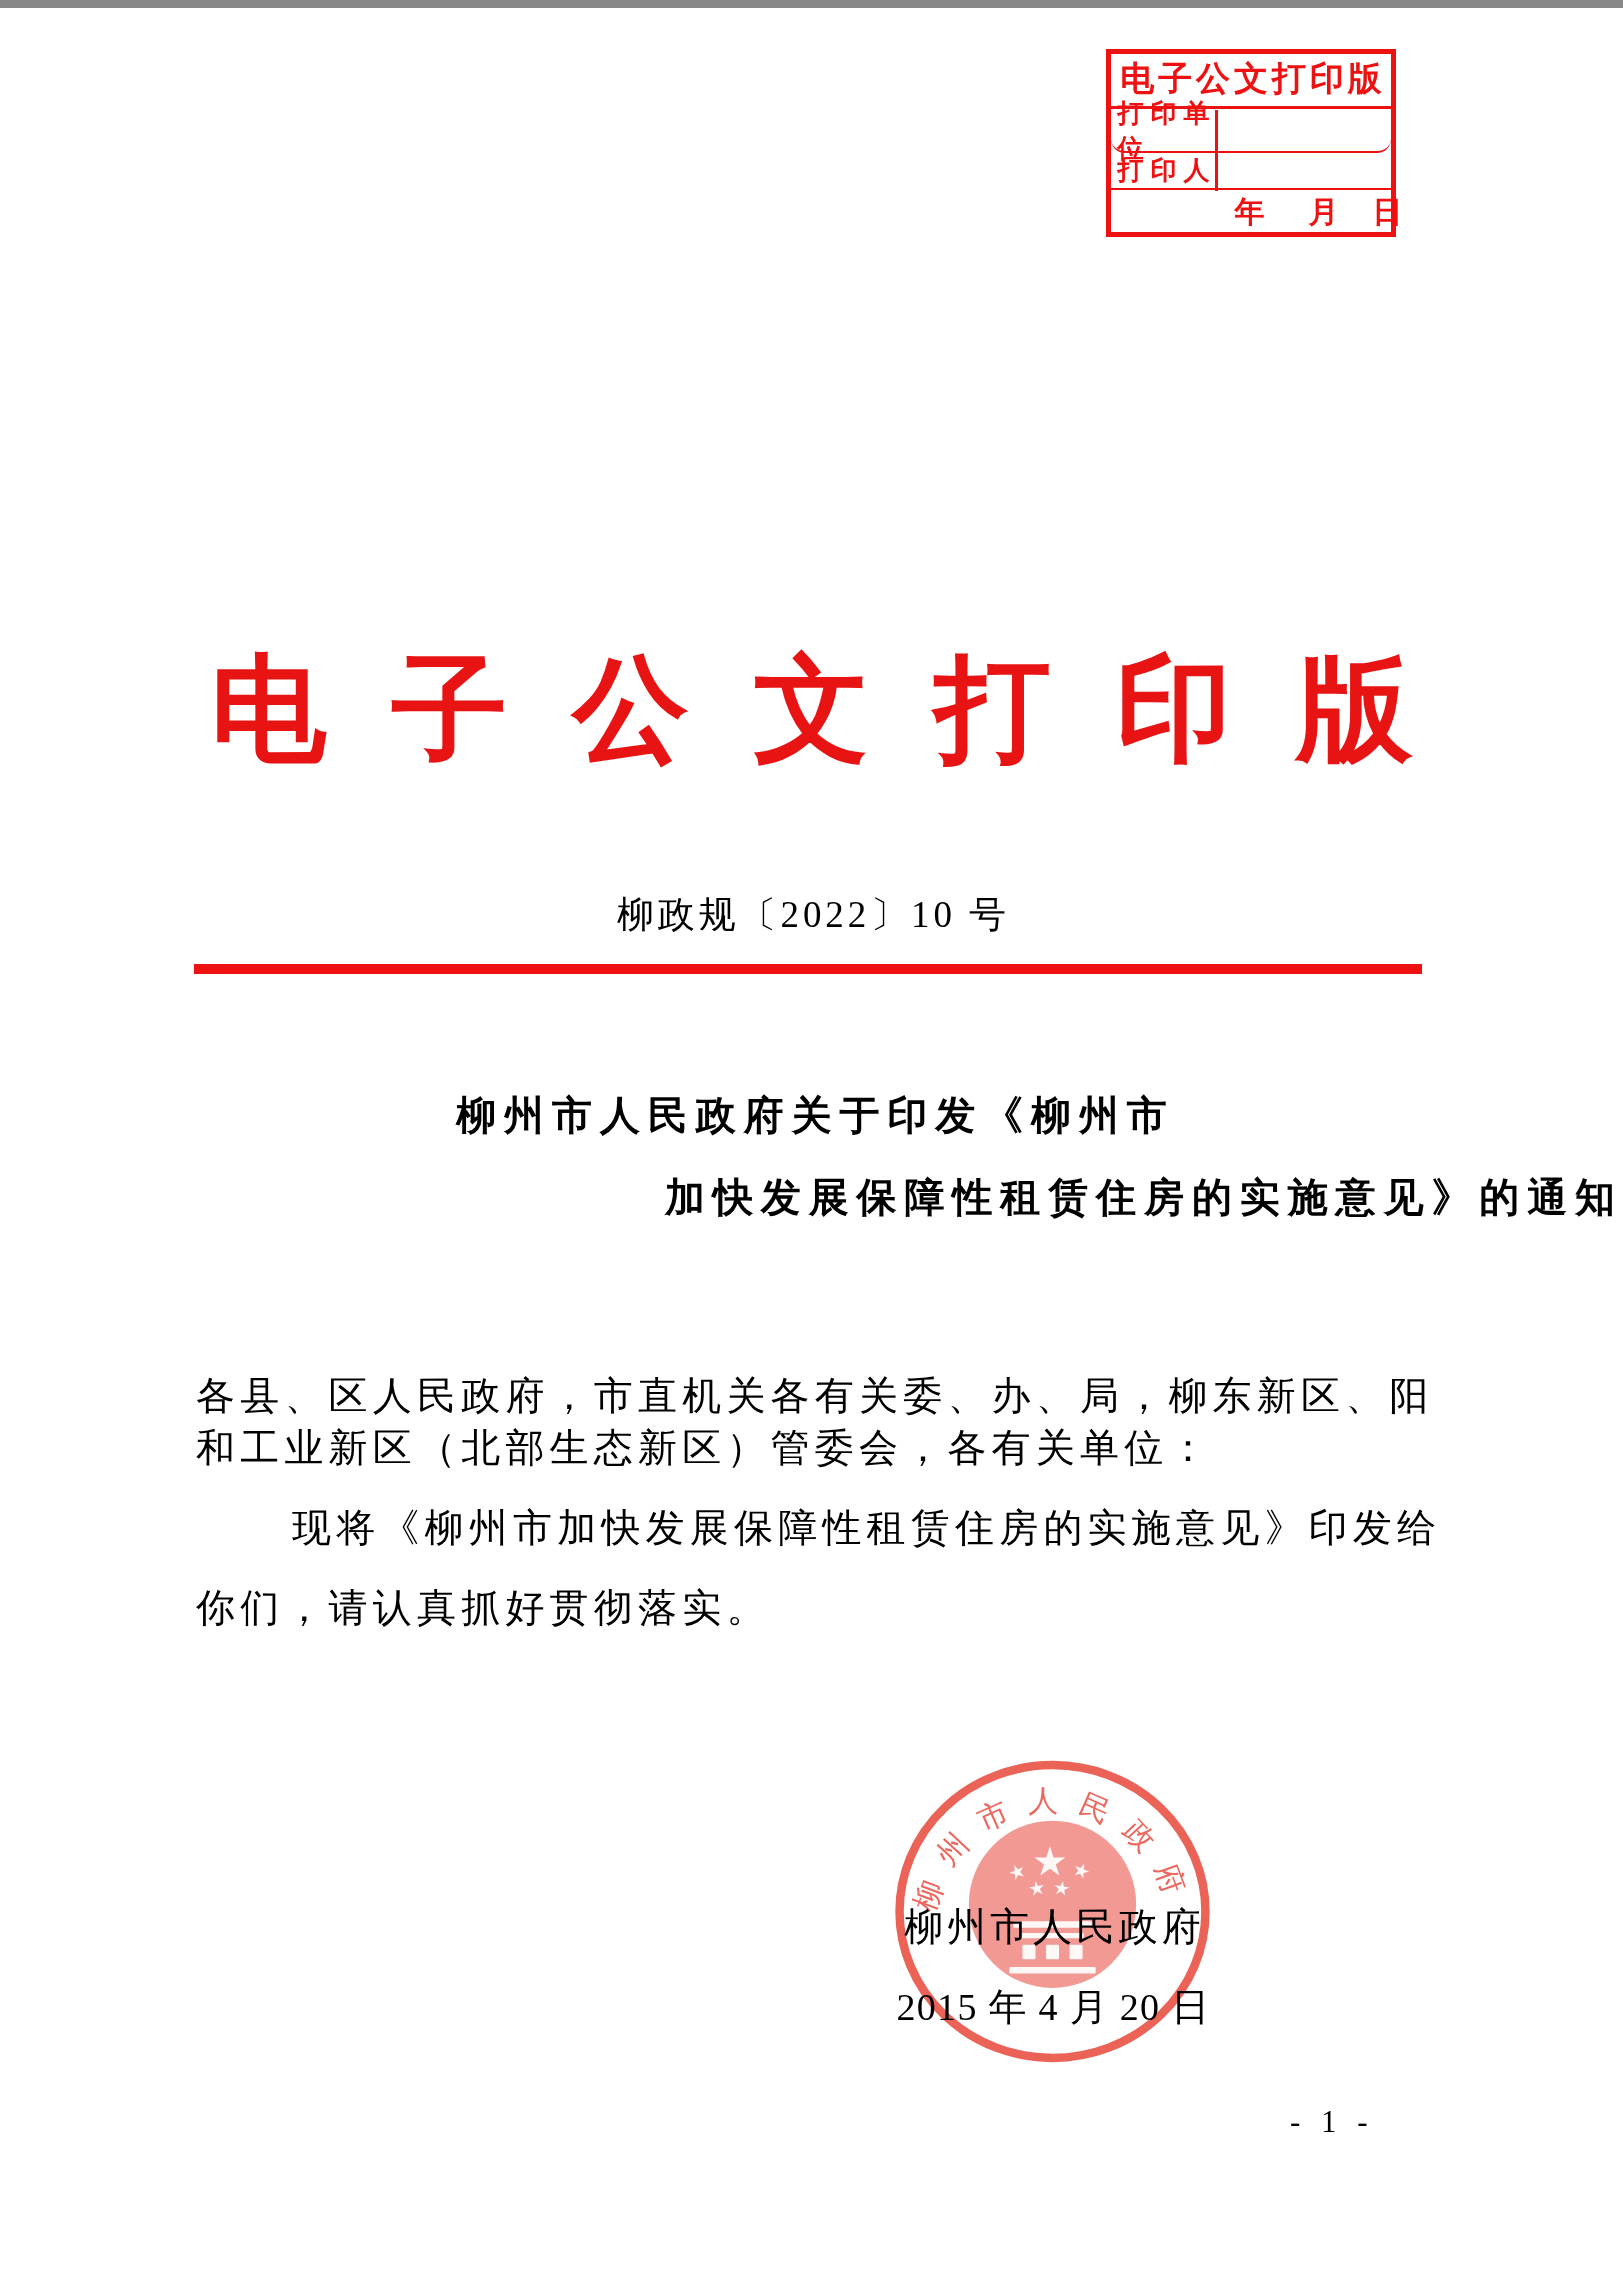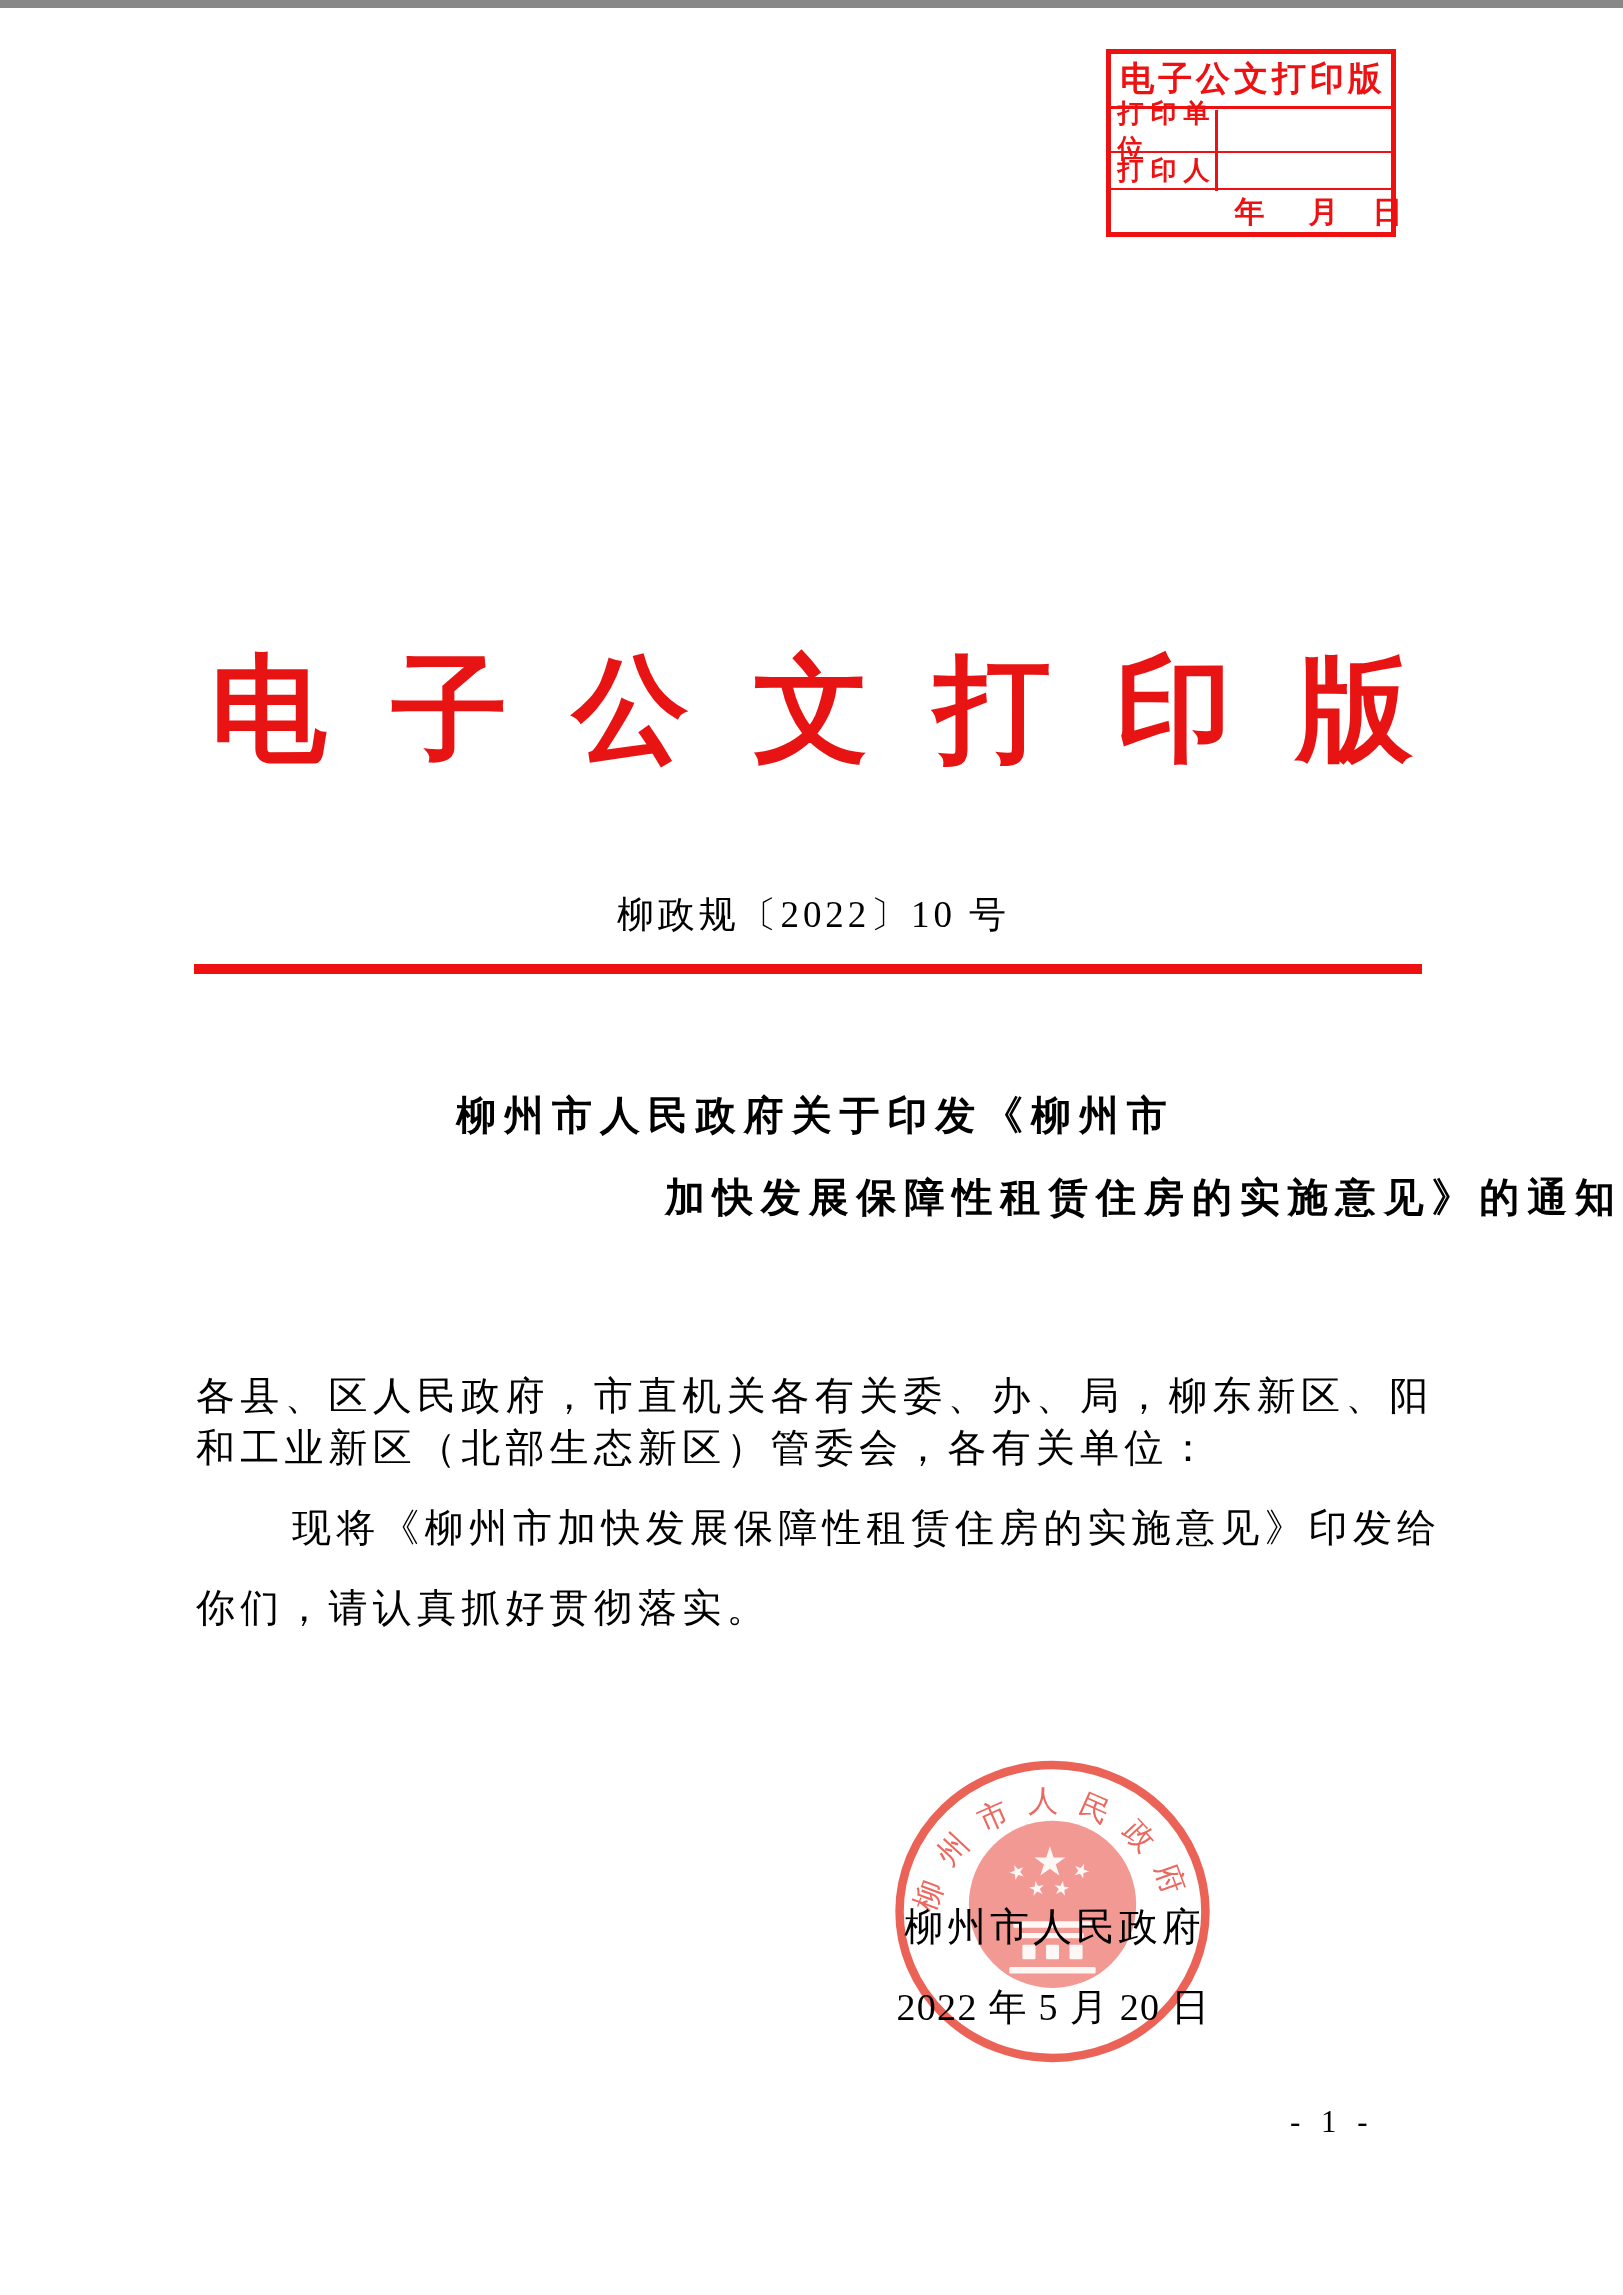--- a/index.html
+++ b/index.html
@@ -16,21 +16,21 @@
     position:absolute;left:1106px;top:41px;width:290px;height:188px;
     box-sizing:border-box;border:5.2px solid #ee1111;background:#fff;
   }
   .pb-header{
     position:absolute;left:0;right:0;top:0;height:52px;
     border-bottom:3.9px solid #ee1111;
     color:#ee1111;font-weight:bold;font-size:34px;line-height:50px;
     text-align:center;letter-spacing:3.9px;text-indent:3.9px;
     font-family:"Liberation Serif","DejaVu Serif",serif;
   }
-  .pb-row1{position:absolute;left:0;right:0;top:56px;height:41px;border-bottom:2.6px solid #ee1111;}
+  .pb-row1{position:absolute;left:0;right:0;top:56px;height:41px;border-bottom:2.6px solid #ee1111;border-radius:14px;}
   .pb-row2{position:absolute;left:0;right:0;top:99px;height:35px;border-bottom:2.6px solid #ee1111;padding-left:8px;}
   .pb-vline{position:absolute;left:104px;top:56px;width:2.6px;height:81px;background:#ee1111;}
   .pb-label{
     position:absolute;left:6.5px;top:0;bottom:0;width:92px;
     color:#ee1111;font-weight:bold;font-size:26px;
     display:flex;align-items:center;
   }
   .pb-label span{display:block;width:100%;text-align:justify;text-align-last:justify;}
   .pb-value{position:absolute;left:111px;right:2.6px;top:0;bottom:0;}
   .pb-daterow{position:absolute;left:0;right:0;top:137px;height:41px;}
@@ -154,18 +154,18 @@
         <rect x="196" y="266" width="96" height="8" rx="2"></rect>
         <rect x="198" y="284" width="20" height="22" rx="2"></rect>
         <rect x="234" y="284" width="20" height="22" rx="2"></rect>
         <rect x="270" y="284" width="20" height="22" rx="2"></rect>
         <rect x="178" y="318" width="132" height="10" rx="2"></rect>
       </g>
     </g>
   </svg>
 
   <div class="signature">柳州市人民政府</div>
-  <div class="sign-date">2022 年 5 月 20 日</div>
+  <div class="sign-date">2015 年 4 月 20 日</div>
 
   <div class="page-number">- 1 -</div>
 
 </div>
 
 
 </body></html>

